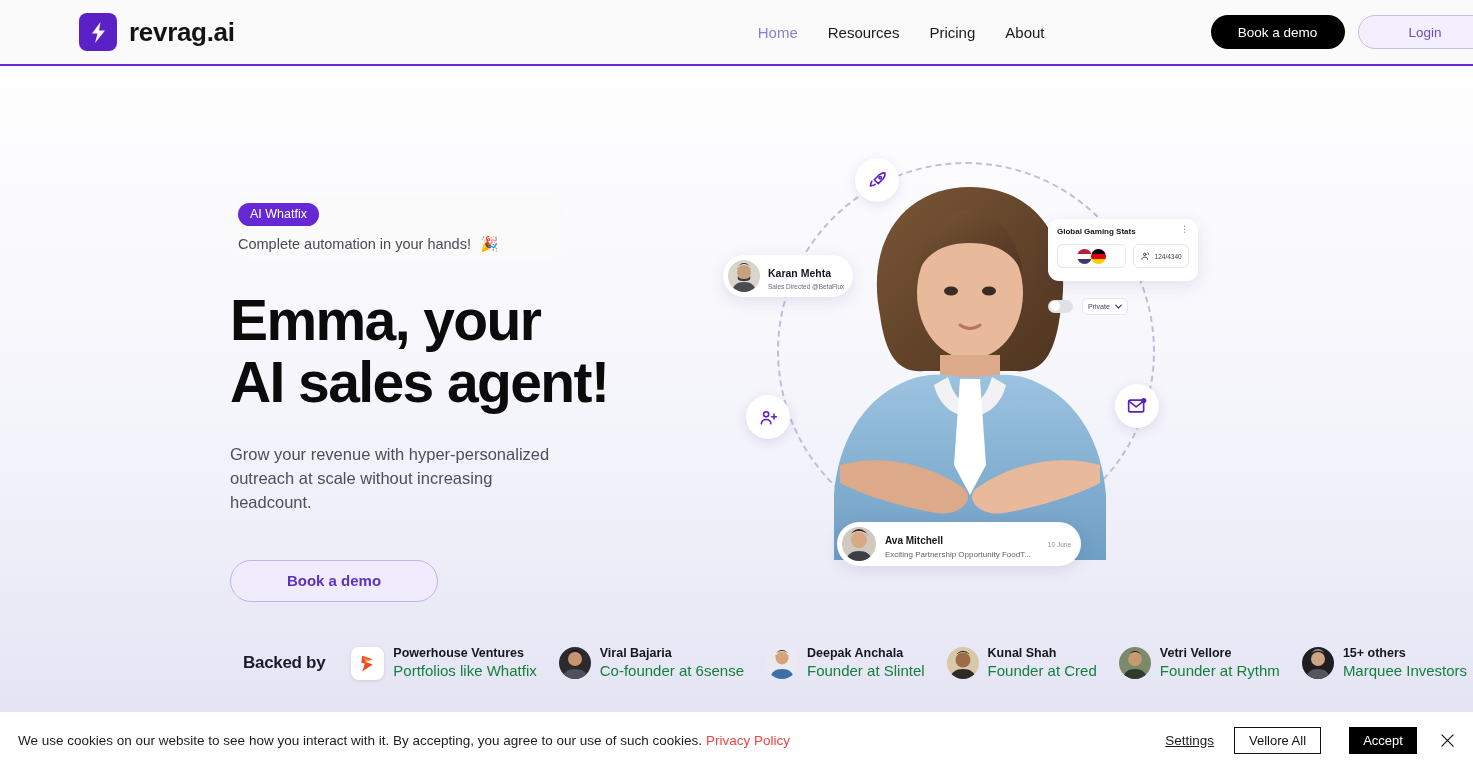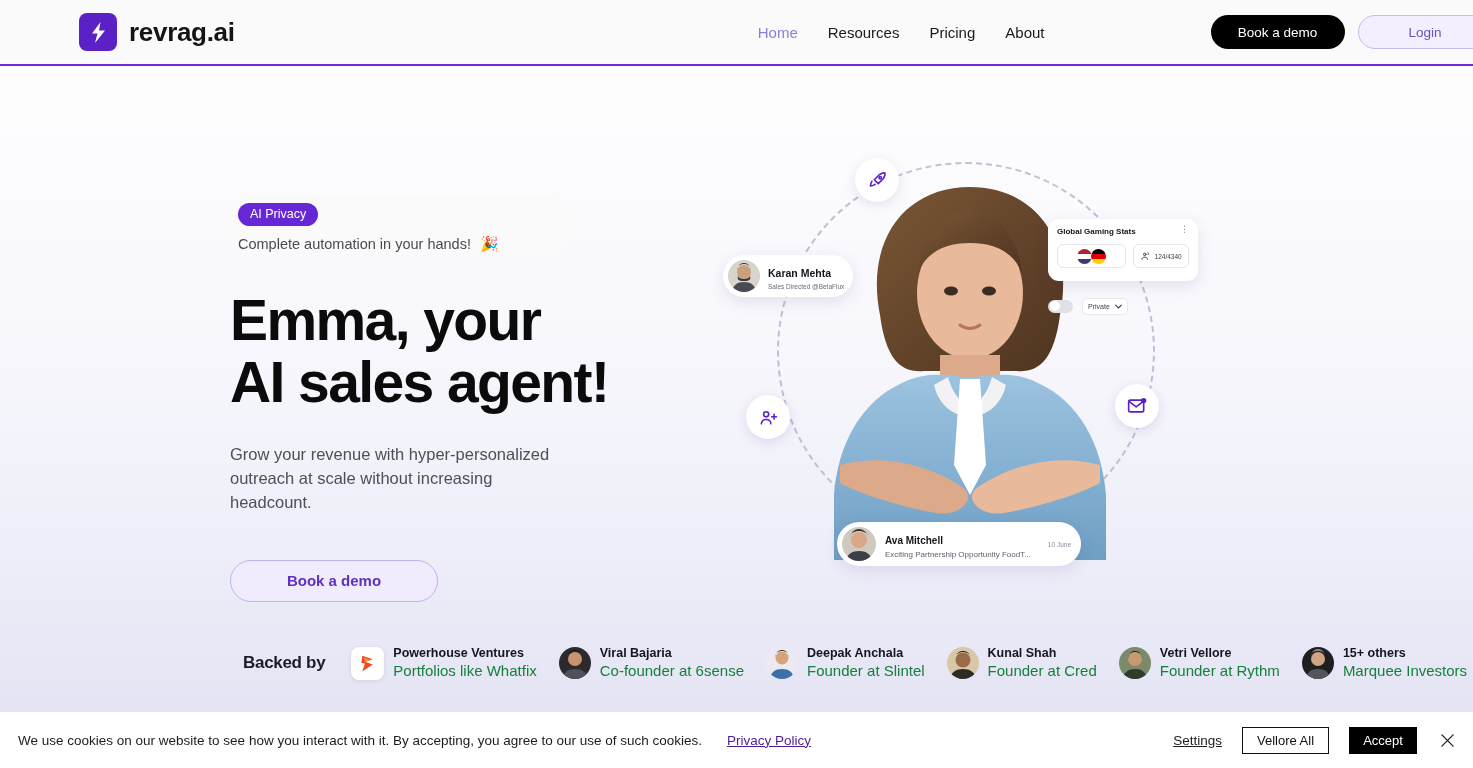--- a/index.html
+++ b/index.html
@@ -168,30 +168,30 @@
   }
   .backer-name { font-size: 12.5px; font-weight: bold; color: #16161f; line-height: 1.25; }
   .backer-role { font-size: 15px; color: #15803d; line-height: 1.25; }
 
   
   .cookie {
     position: absolute; left: 0; bottom: 0; width: 1473px; height: 56px;
     background: #fff; display: flex; align-items: center; z-index: 60;
   }
   .cookie-text { margin-left: 18px; font-size: 13.5px; color: #1c1c1c; }
-  .cookie-link { color: #4c1d95; text-decoration: underline; cursor: pointer; margin-left: 21px; }
+  .cookie-link { color: #ef4444; cursor: pointer; }
   .cookie-actions { display: flex; align-items: center; gap: 20px; margin-left: auto; margin-right: 16px; }
   .c-settings { font-size: 13.5px; color: #1c1c1c; text-decoration: underline; cursor: pointer; }
   .c-decline {
     width: 87px; height: 27px; background: #fff; border: 1px solid #111;
     font-size: 13px; color: #111; font-family: inherit; cursor: pointer;
   }
   .c-accept {
     width: 68px; height: 27px; background: #000; border: none;
-    font-size: 13px; color: #fff; font-family: inherit; cursor: pointer;
+    font-size: 13px; color: #fff; font-family: inherit; cursor: pointer; margin-left: 8px;
   }
   .c-close { width: 20px; height: 20px; cursor: pointer; display:flex; align-items:center; justify-content:center; }
 </style>
 </head>
 <body>
 
 <div class="header">
   <div class="brand">
     <span class="brand-mark">
       <svg width="17" height="21" viewBox="0 0 17 21" aria-hidden="true">
@@ -209,21 +209,21 @@
   </nav>
 
   <div class="header-actions">
     <button class="btn-demo-top">Book a demo</button>
     <button class="btn-login">Login</button>
   </div>
 </div>
 
 <div class="hero-left">
   <div class="badge-row">
-    <span class="badge-pill">AI Privacy</span>
+    <span class="badge-pill">AI Whatfix</span>
     <span class="badge-text">Complete automation in your hands!</span>
     <span class="badge-emoji">🎉</span>
   </div>
 
   <h1 class="hero-title">
     <span>Emma, your</span><br>
     <span>AI sales agent!</span>
   </h1>
 
   <p class="hero-sub">Grow your revenue with hyper-personalized outreach at scale without increasing headcount.</p>

